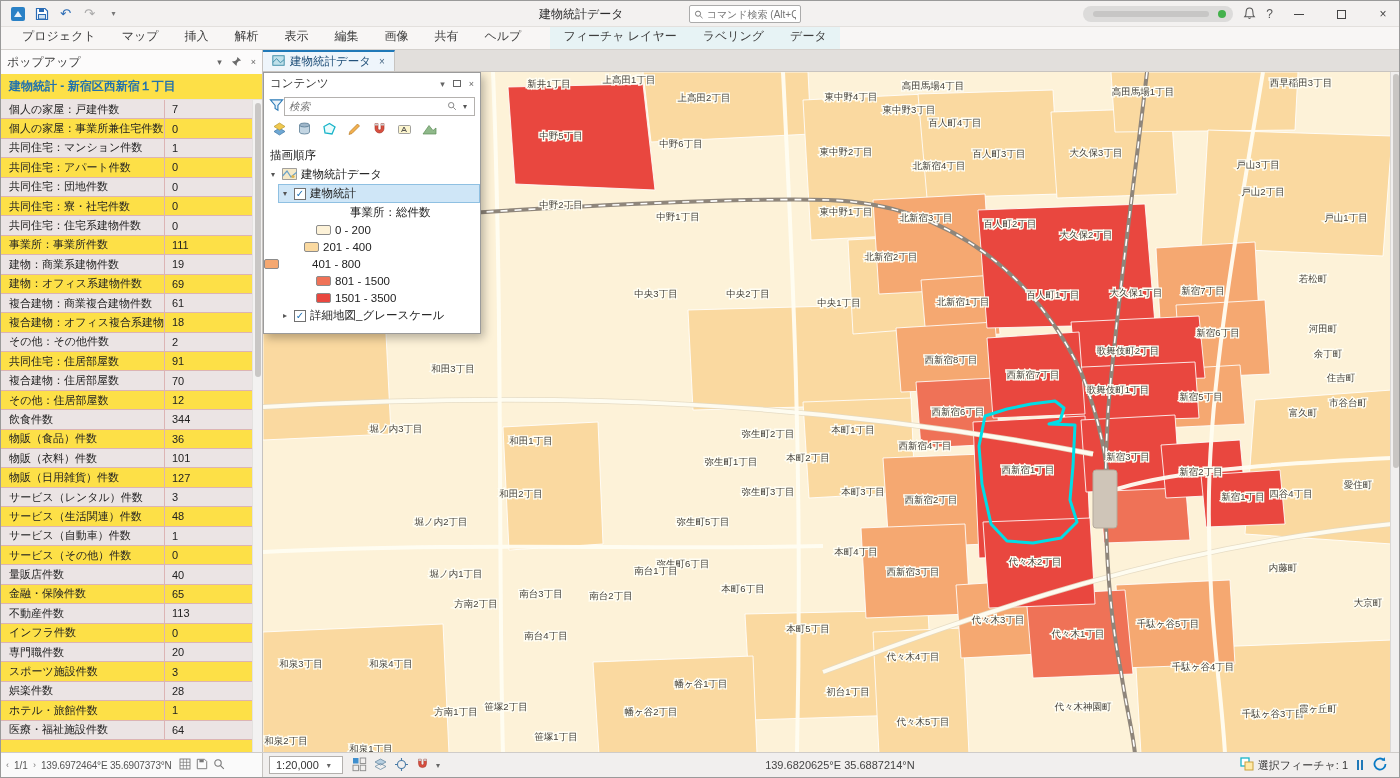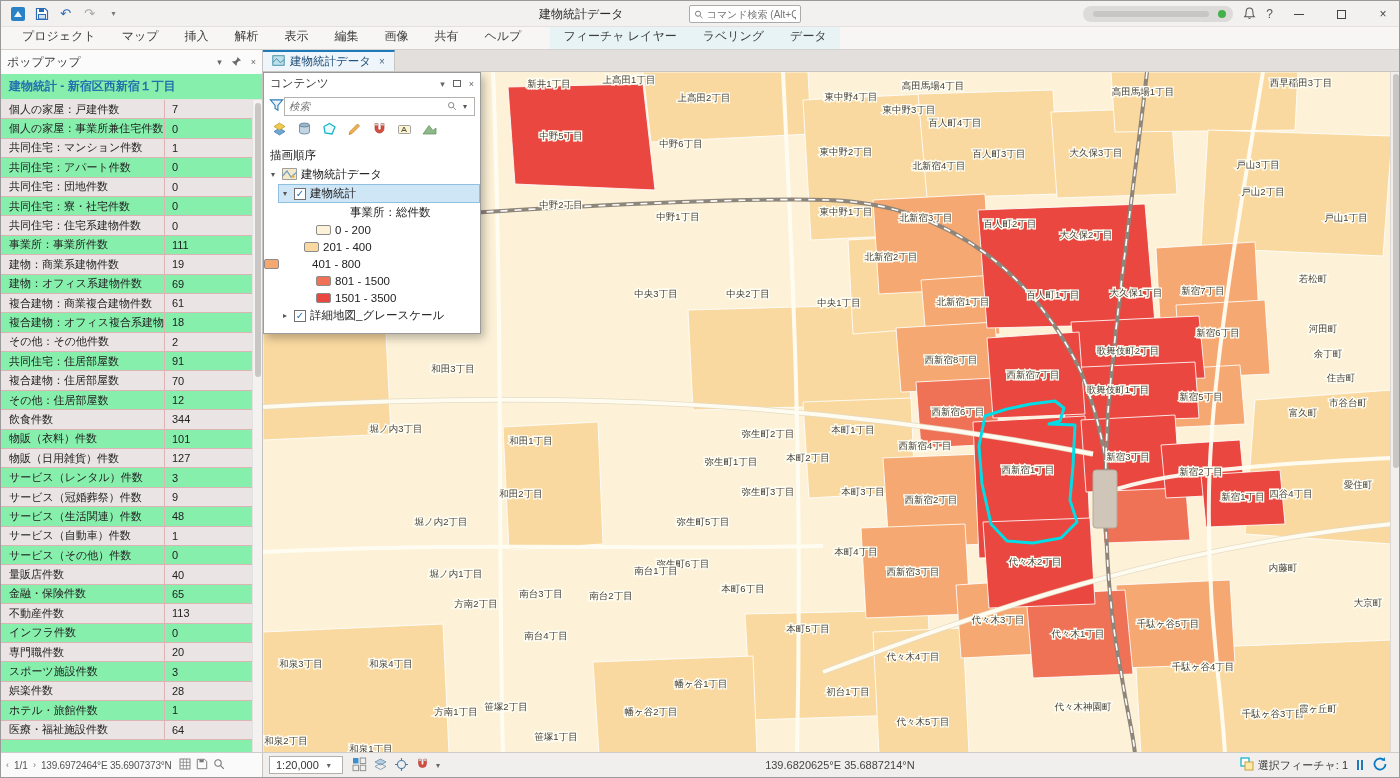--- a/index.html
+++ b/index.html
@@ -28,21 +28,21 @@
   
   .ribbon-tabs { height:23px; flex:none; background:#f8f6f5; border-bottom:1px solid #d5d1cd; display:flex; align-items:flex-end; padding-left:8px; }
   .rtab { font-size:12px; color:#3d3d3d; padding:3px 13px 4px; white-space:nowrap; cursor:default; }
   .rtab.ctx { background:#e7f3f5; border-top:2px solid #41a8b8; padding-top:1px; }
   .rtab.ctx-first { margin-left:16px; }
 
   
   .main { flex:1; display:flex; min-height:0; }
 
   
-  .left-panel { width:262px; flex:none; background:#86efac; border-right:1px solid #c6c3c0; display:flex; flex-direction:column; min-height:0; }
+  .left-panel { width:262px; flex:none; background:#fde047; border-right:1px solid #c6c3c0; display:flex; flex-direction:column; min-height:0; }
   .lp-header { height:24px; flex:none; display:flex; align-items:center; padding:0 6px; font-size:12px; color:#3b3b3b; background:#fcfbfb; }
   .lp-hicons { margin-left:auto; display:flex; gap:9px; align-items:center; color:#666; font-size:9px; }
   .lp-sub { height:26px; flex:none; display:flex; align-items:center; padding:0 8px; font-size:12px; color:#2272ad; border-bottom:1px solid #e6e2e0; white-space:nowrap; overflow:hidden;font-weight:bold; }
   .lp-body { flex:1; position:relative; overflow:hidden; padding-right:10px; }
   .prow { height:19.4px; display:flex; align-items:stretch; font-size:11px; border-bottom:1px solid #dcb4b4; color:#222; }
   .prow:nth-child(odd) { background:#ebe4e4; }
   .plbl { flex:1; padding-left:8px; white-space:nowrap; overflow:hidden; display:flex; align-items:center; }
   .pval { width:88px; flex:none; padding-left:7px; border-left:1px solid #dcb4b4; display:flex; align-items:center; }
   .lp-scroll { position:absolute; right:0; top:0; bottom:0; width:10px; background:#f3f2f1; border-left:1px solid #e4e2e0; }
   .lp-thumb { position:absolute; left:2px; top:3px; width:6px; height:42%; background:#c9c7c5; border-radius:3px; }
@@ -243,34 +243,34 @@
             </div>
             <div class="prow">
               <span class="plbl">その他：住居部屋数</span>
               <span class="pval">12</span>
             </div>
             <div class="prow">
               <span class="plbl">飲食件数</span>
               <span class="pval">344</span>
             </div>
             <div class="prow">
+              <span class="plbl">物販（食品）件数</span>
+              <span class="pval">36</span>
+            </div>
+            <div class="prow">
               <span class="plbl">物販（衣料）件数</span>
               <span class="pval">101</span>
             </div>
             <div class="prow">
               <span class="plbl">物販（日用雑貨）件数</span>
               <span class="pval">127</span>
             </div>
             <div class="prow">
               <span class="plbl">サービス（レンタル）件数</span>
               <span class="pval">3</span>
-            </div>
-            <div class="prow">
-              <span class="plbl">サービス（冠婚葬祭）件数</span>
-              <span class="pval">9</span>
             </div>
             <div class="prow">
               <span class="plbl">サービス（生活関連）件数</span>
               <span class="pval">48</span>
             </div>
             <div class="prow">
               <span class="plbl">サービス（自動車）件数</span>
               <span class="pval">1</span>
             </div>
             <div class="prow">

